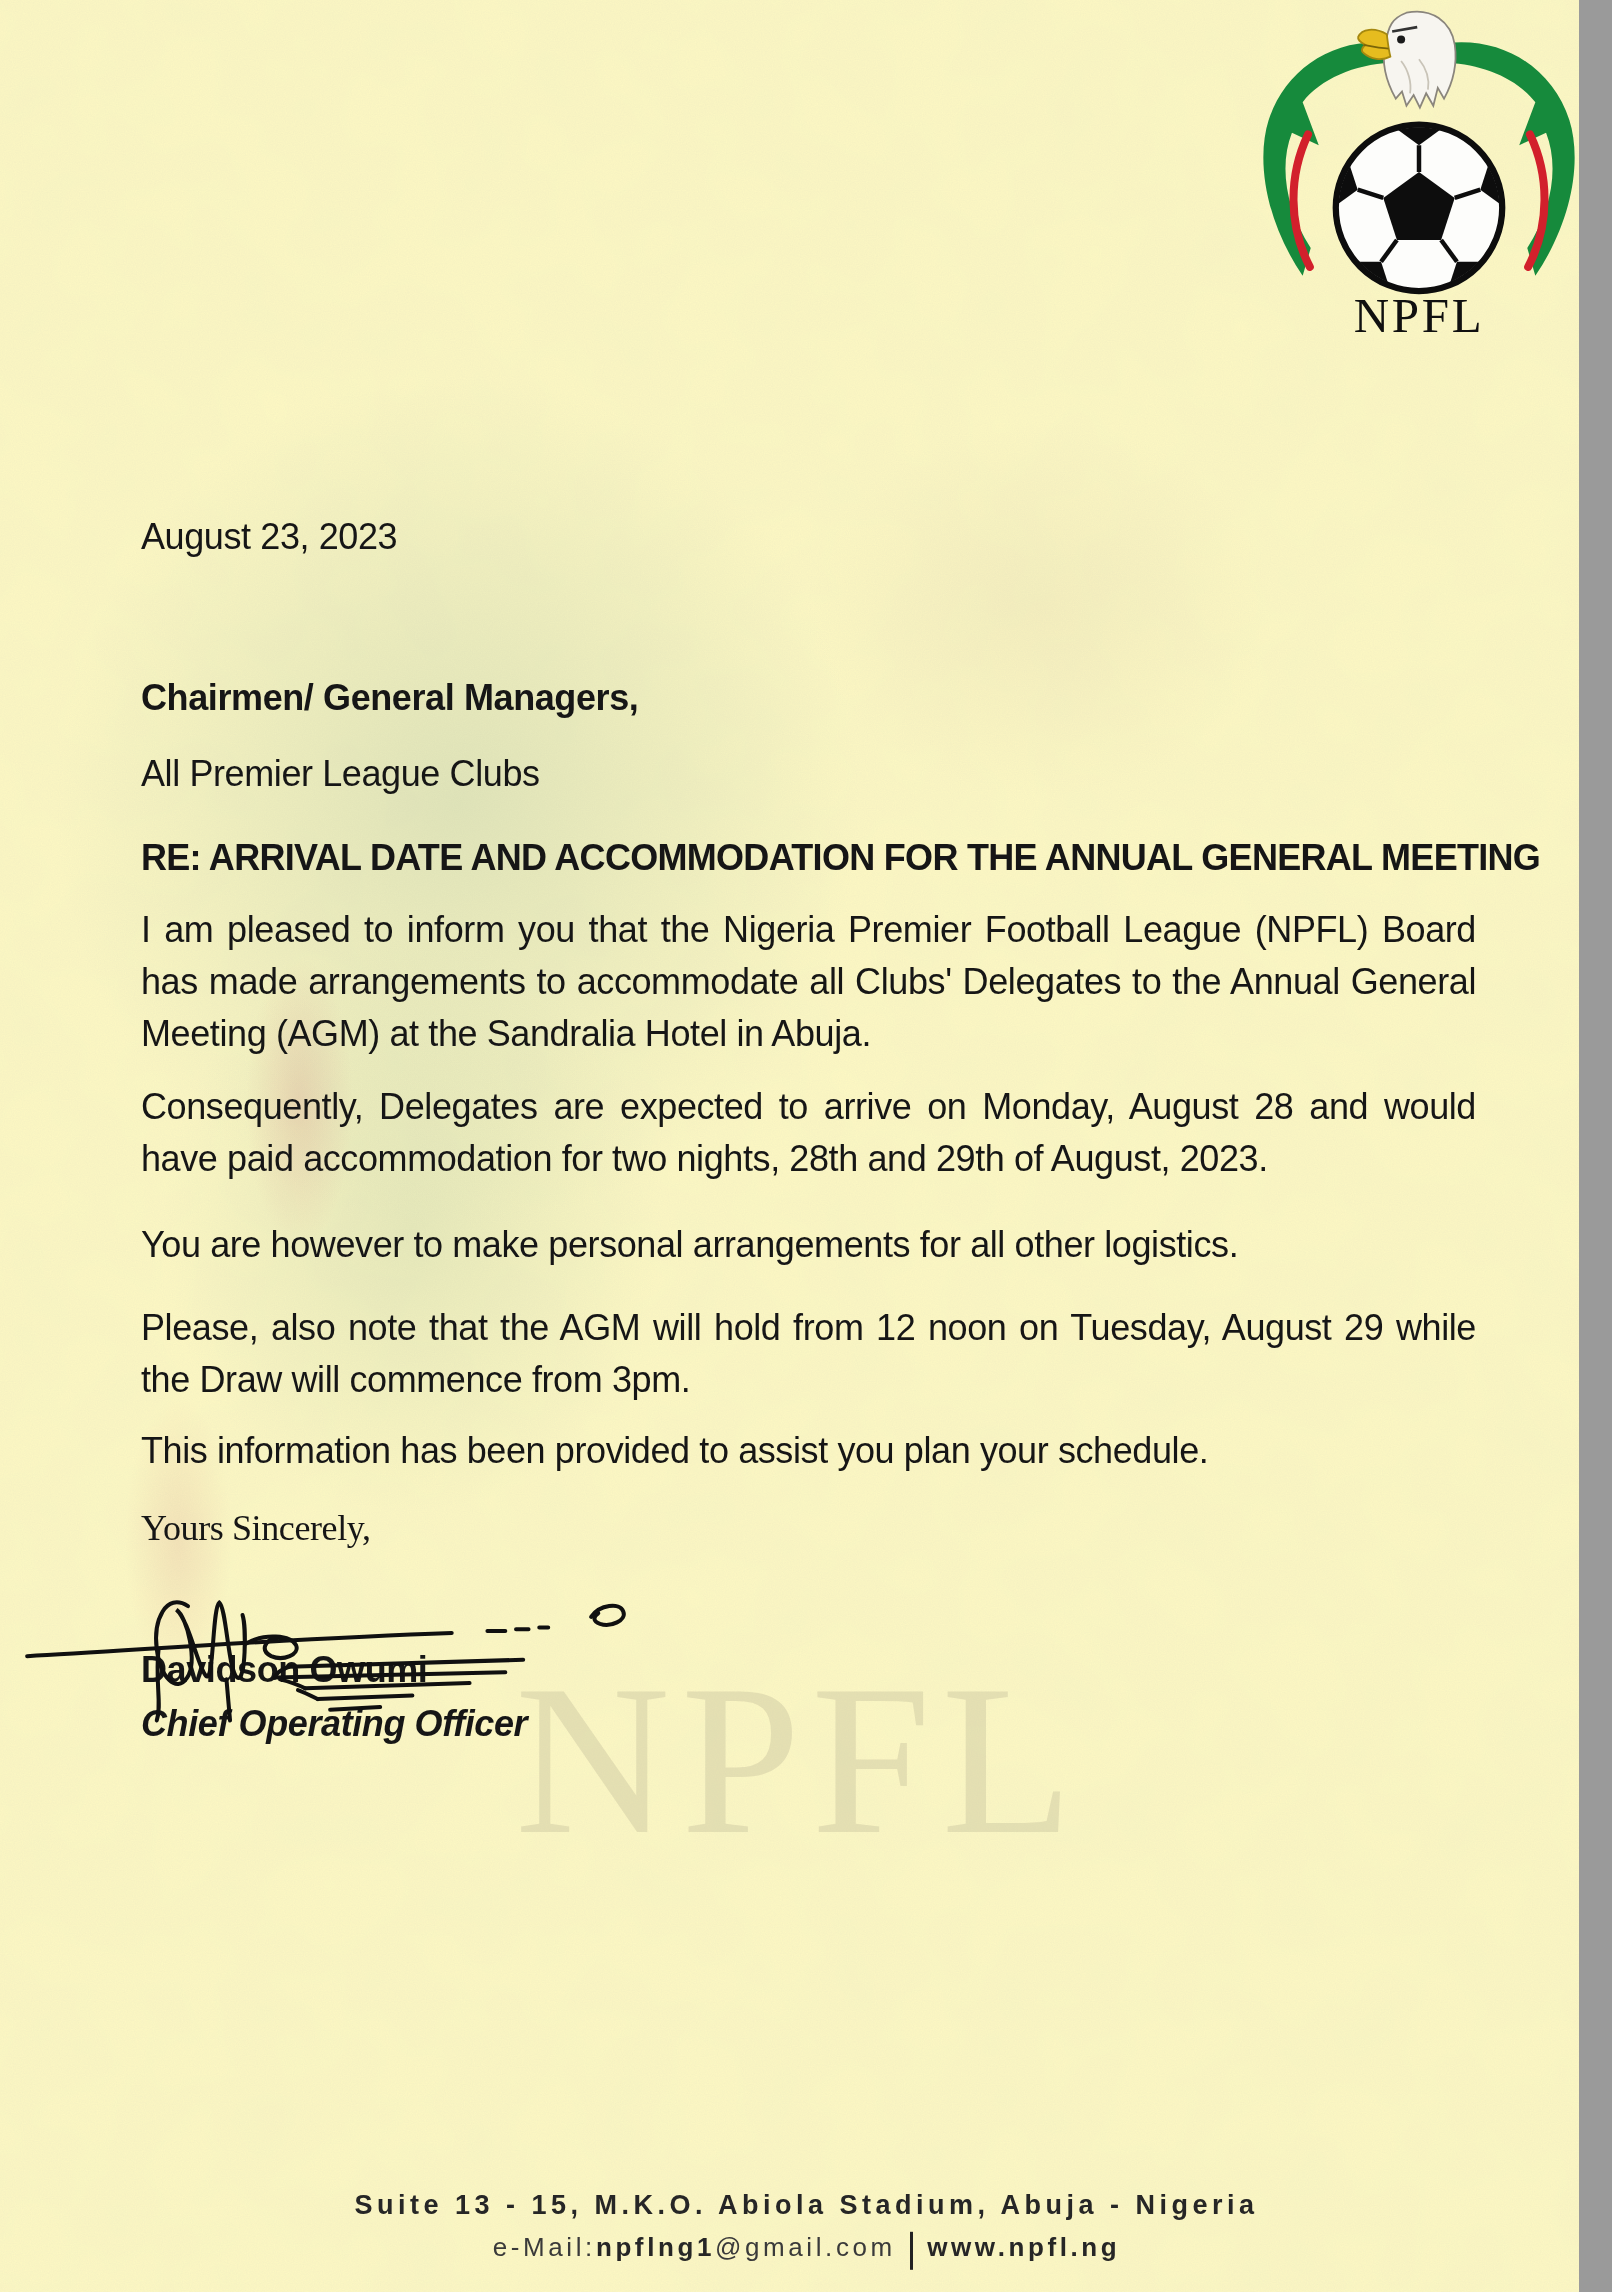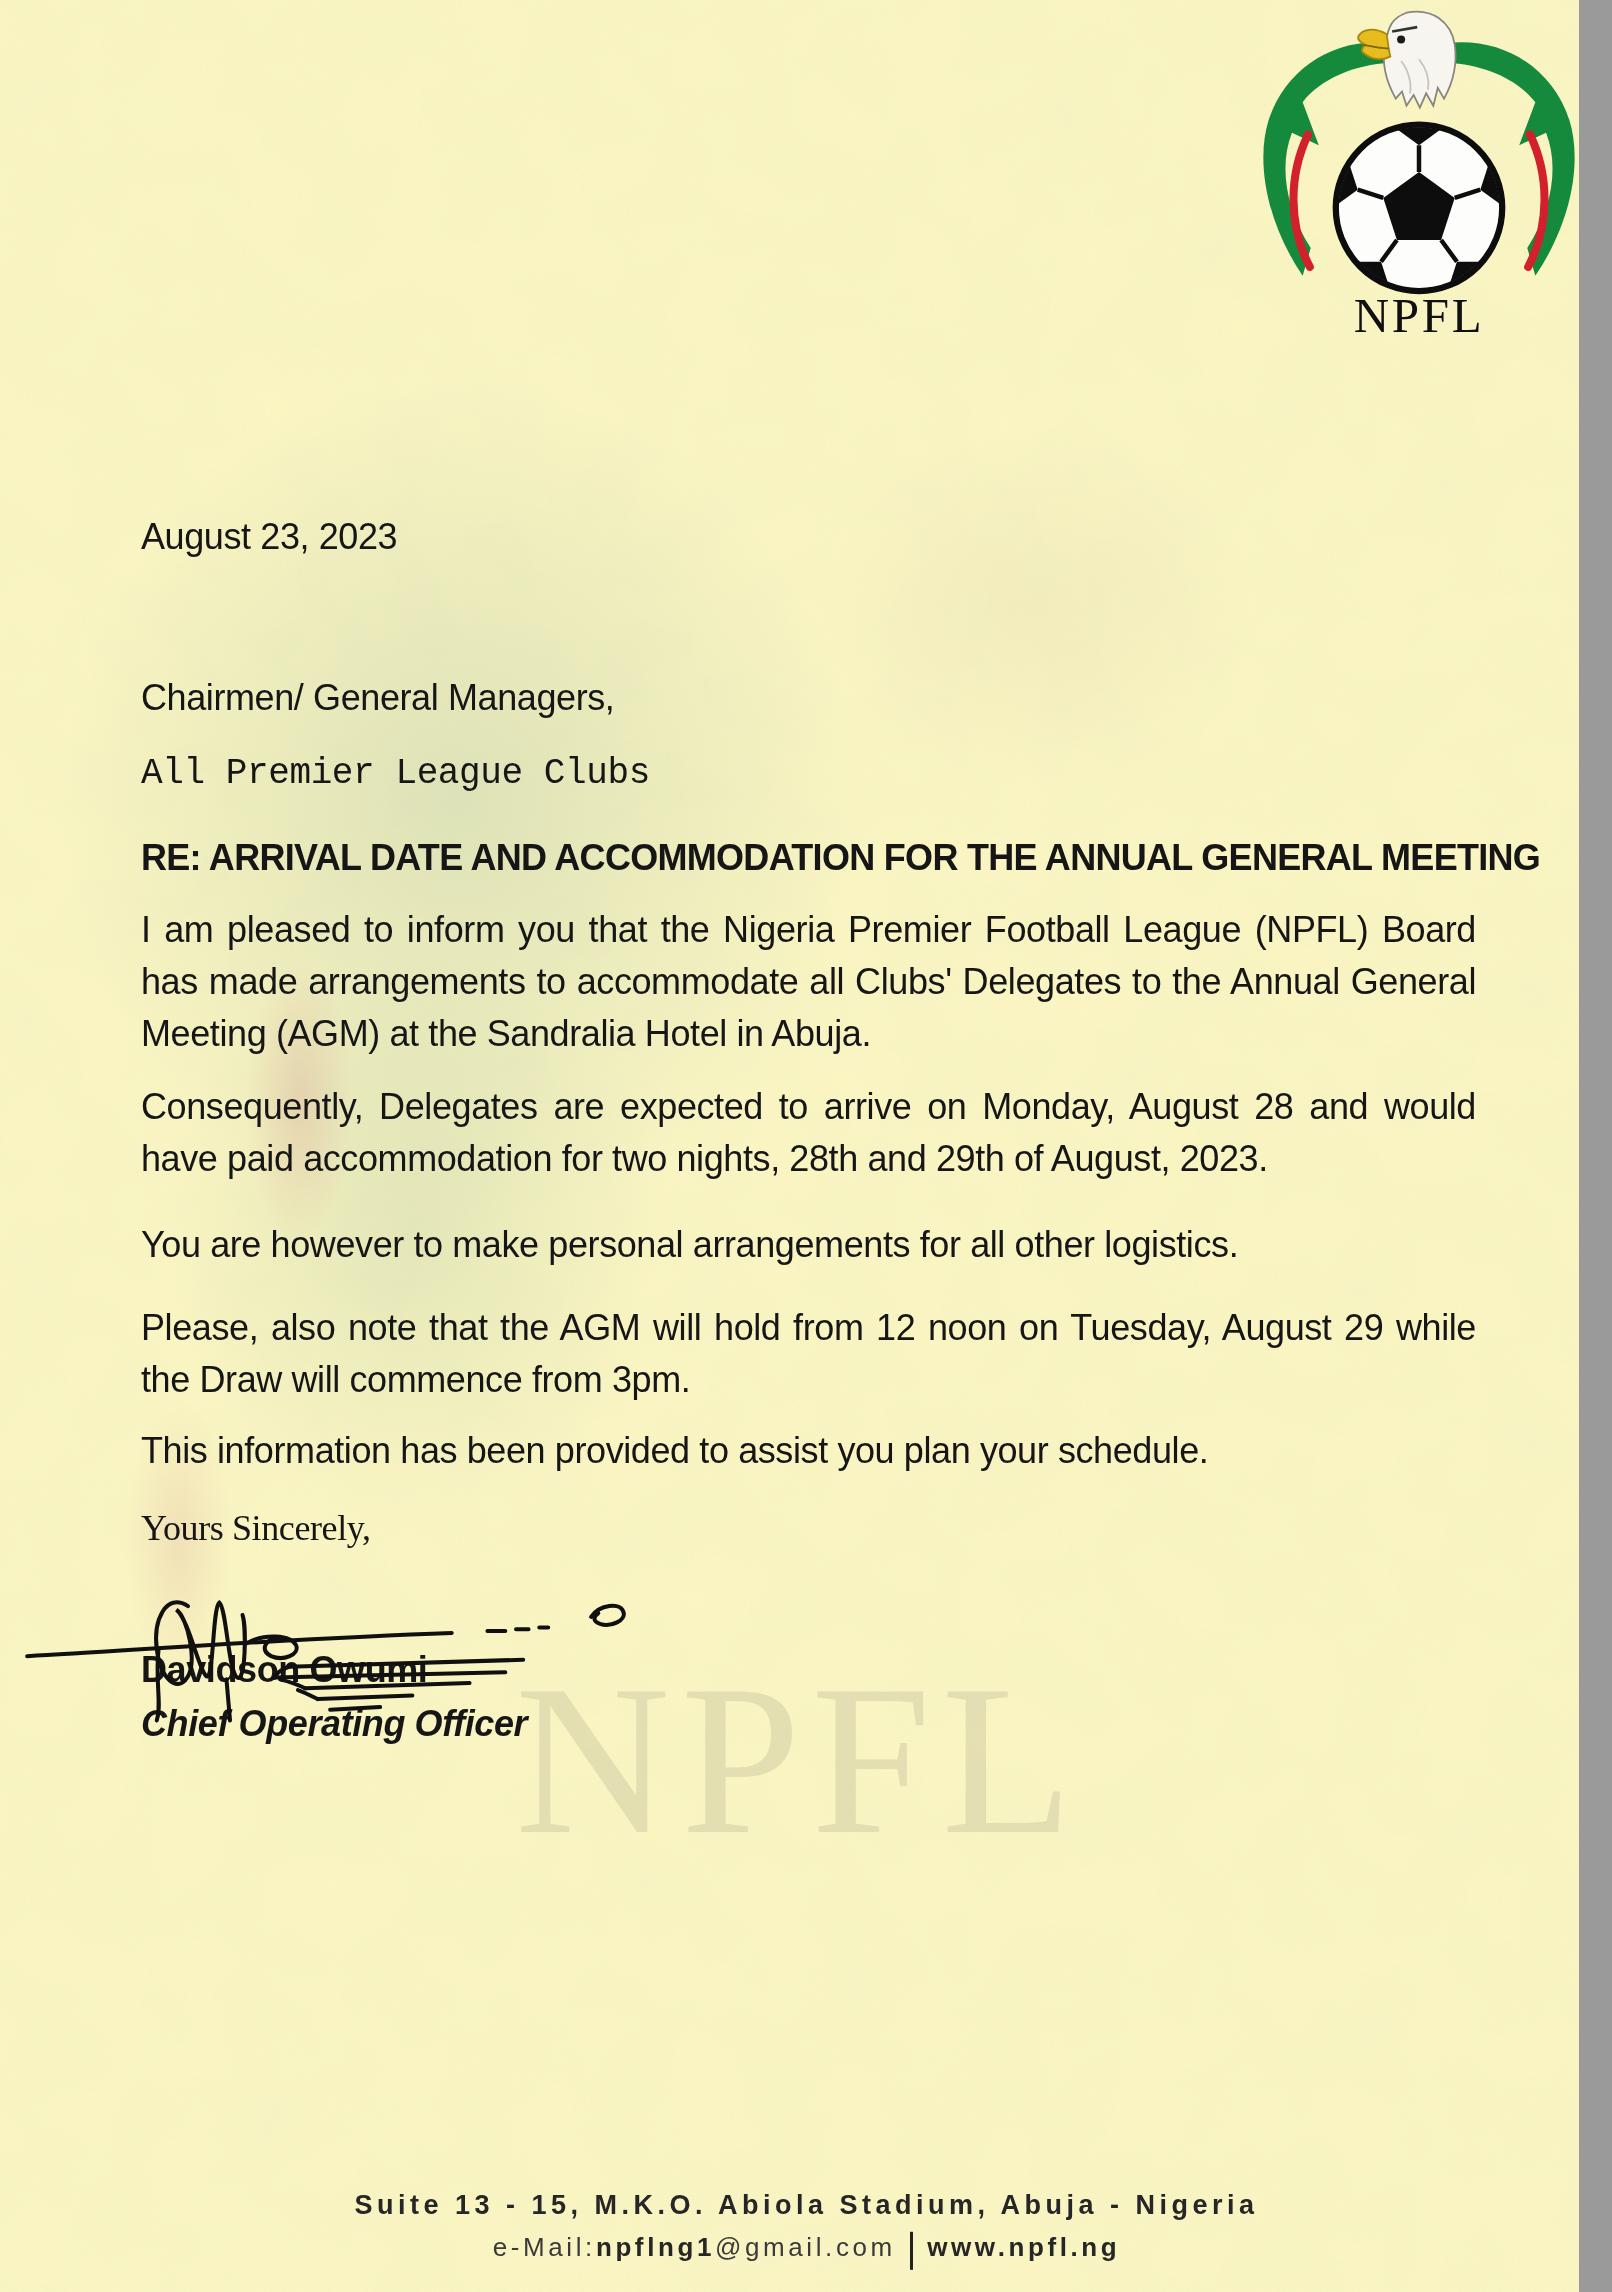--- a/index.html
+++ b/index.html
@@ -27,22 +27,22 @@
     font-family:"Liberation Serif", serif; font-size:215px; line-height:1;
     letter-spacing:10.7px; color:rgba(110,104,92,0.16); user-select:none;
   }
   
   .letter-body {
     position:absolute; left:141px; top:16px; width:1335px; z-index:10;
     font-size:36px; line-height:52px; letter-spacing:-0.4px;
   }
   .letter-body > * { margin:0; }
   .date       { margin-top:495px; }
-  .recipient-1{ margin-top:109px; font-weight:normal; }
-  .recipient-2{ margin-top:24px;font-family:Liberation Mono, monospace; }
+  .recipient-1{ margin-top:109px; font-weight:bold; }
+  .recipient-2{ margin-top:24px; }
   .salutation { margin-top:24px; }
   .subject    { margin-top:32px; font-weight:bold; white-space:nowrap; letter-spacing:-0.7px; }
   .para { text-align:justify; }
   .p1 { margin-top:19.7px; }
   .p2 { margin-top:21.5px; }
   .p3 { margin-top:34px; }
   .p4 { margin-top:31px; }
   .p5 { margin-top:19px; }
   .closing  { margin-top:25px;font-family:Liberation Serif, serif; }
   .sig-name { margin-top:90px; font-weight:bold; }

